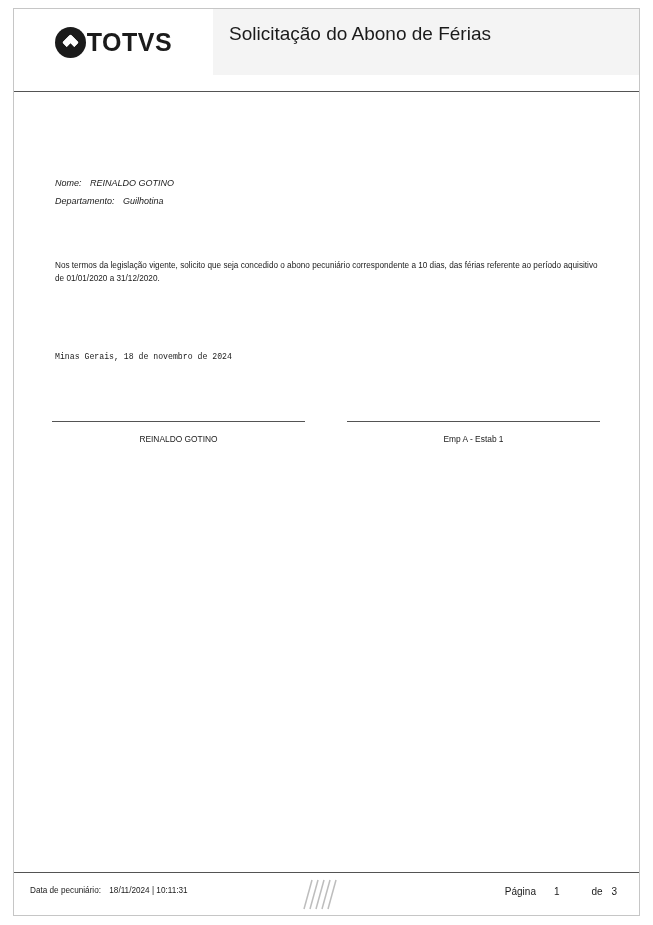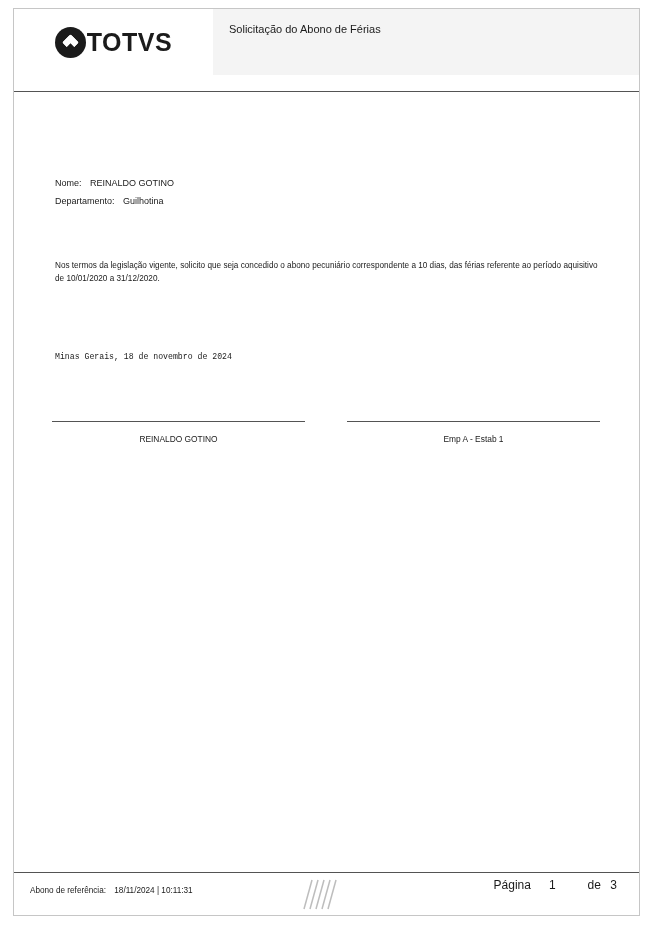--- a/index.html
+++ b/index.html
@@ -83,21 +83,21 @@
     position: absolute;
     left: 199px;
     top: 0;
     right: 0;
     height: 66px;
     background: #f4f4f4;
     padding: 14px 0 0 16px;
     box-sizing: border-box;
   }
   .doc-title {
-    font-size: 11px;
+    font-size: 19px;
     color: #1a1a1a;
     margin: 0 0 7px 0;
     font-weight: normal;
   }
   .estab-line {
     font-size: 9px;
     color: #1a1a1a;
   }
   .estab-label { }
   .estab-value { margin-left: 5px; }
@@ -117,20 +117,21 @@
     right: 0;
     bottom: 60px;
   }
   .field-block {
     position: absolute;
     left: 41px;
     top: 83px;
     font-size: 9px;
     color: #1a1a1a;
     line-height: 18px;
+    font-style: italic;
   }
   .field-row { white-space: nowrap; }
   .field-label { }
   .field-value { margin-left: 6px; }
   .paragraph {
     position: absolute;
     left: 41px;
     top: 168px;
     width: 545px;
     font-size: 8.2px;
@@ -198,22 +199,22 @@
   .footer-mark {
     position: absolute;
     left: 282px;
     top: 5px;
     width: 44px;
     height: 33px;
   }
   .footer-page {
     position: absolute;
     right: 22px;
-    top: 5px;
-    font-size: 12px;
+    top: 13px;
+    font-size: 10px;
     color: #1a1a1a;
     white-space: nowrap;
   }
   .footer-page .num { display: inline-block; min-width: 36px; text-align: center; }
   .footer-page .of { margin-left: 14px; }
   .footer-page .total { margin-left: 6px; }
 </style>
 </head>
 <body>
 
@@ -239,41 +240,41 @@
         <div class="field-row">
           <span class="field-label">Nome:</span>
           <span class="field-value">REINALDO GOTINO</span>
         </div>
         <div class="field-row">
           <span class="field-label">Departamento:</span>
           <span class="field-value">Guilhotina</span>
         </div>
       </div>
 
-      <div class="paragraph">Nos termos da legislação vigente, solicito que seja concedido o abono pecuniário correspondente a 10 dias, das férias referente ao período aquisitivo de 10/01/2020 a 31/12/2020.</div>
+      <div class="paragraph">Nos termos da legislação vigente, solicito que seja concedido o abono pecuniário correspondente a 10 dias, das férias referente ao período aquisitivo de 01/01/2020 a 31/12/2020.</div>
 
       <div class="city-date">Minas Gerais, 18 de novembro de 2024</div>
 
       <div class="sign-area">
         <div class="sign-block left">
           <div class="sign-line"></div>
           <div class="sign-name">REINALDO GOTINO</div>
         </div>
         <div class="sign-block right">
           <div class="sign-line"></div>
           <div class="sign-name">Emp A - Estab 1</div>
         </div>
       </div>
 
     </div>
 
     <div class="footer-rule"></div>
     <div class="footer">
       <div class="footer-ref">
-        <span>Abono de referência:</span>
+        <span>Data de pecuniário:</span>
         <span class="v">18/11/2024 | 10:11:31</span>
       </div>
       <div class="footer-mark">
         <svg width="44" height="33" viewBox="0 0 44 33" xmlns="http://www.w3.org/2000/svg">
           <g stroke="#bdbdbd" stroke-width="1.5" fill="none">
             <path d="M8 31 L16 2"></path>
             <path d="M14 31 L22 2"></path>
             <path d="M20 31 L28 2"></path>
             <path d="M26 31 L34 2"></path>
             <path d="M32 31 L40 2"></path>

